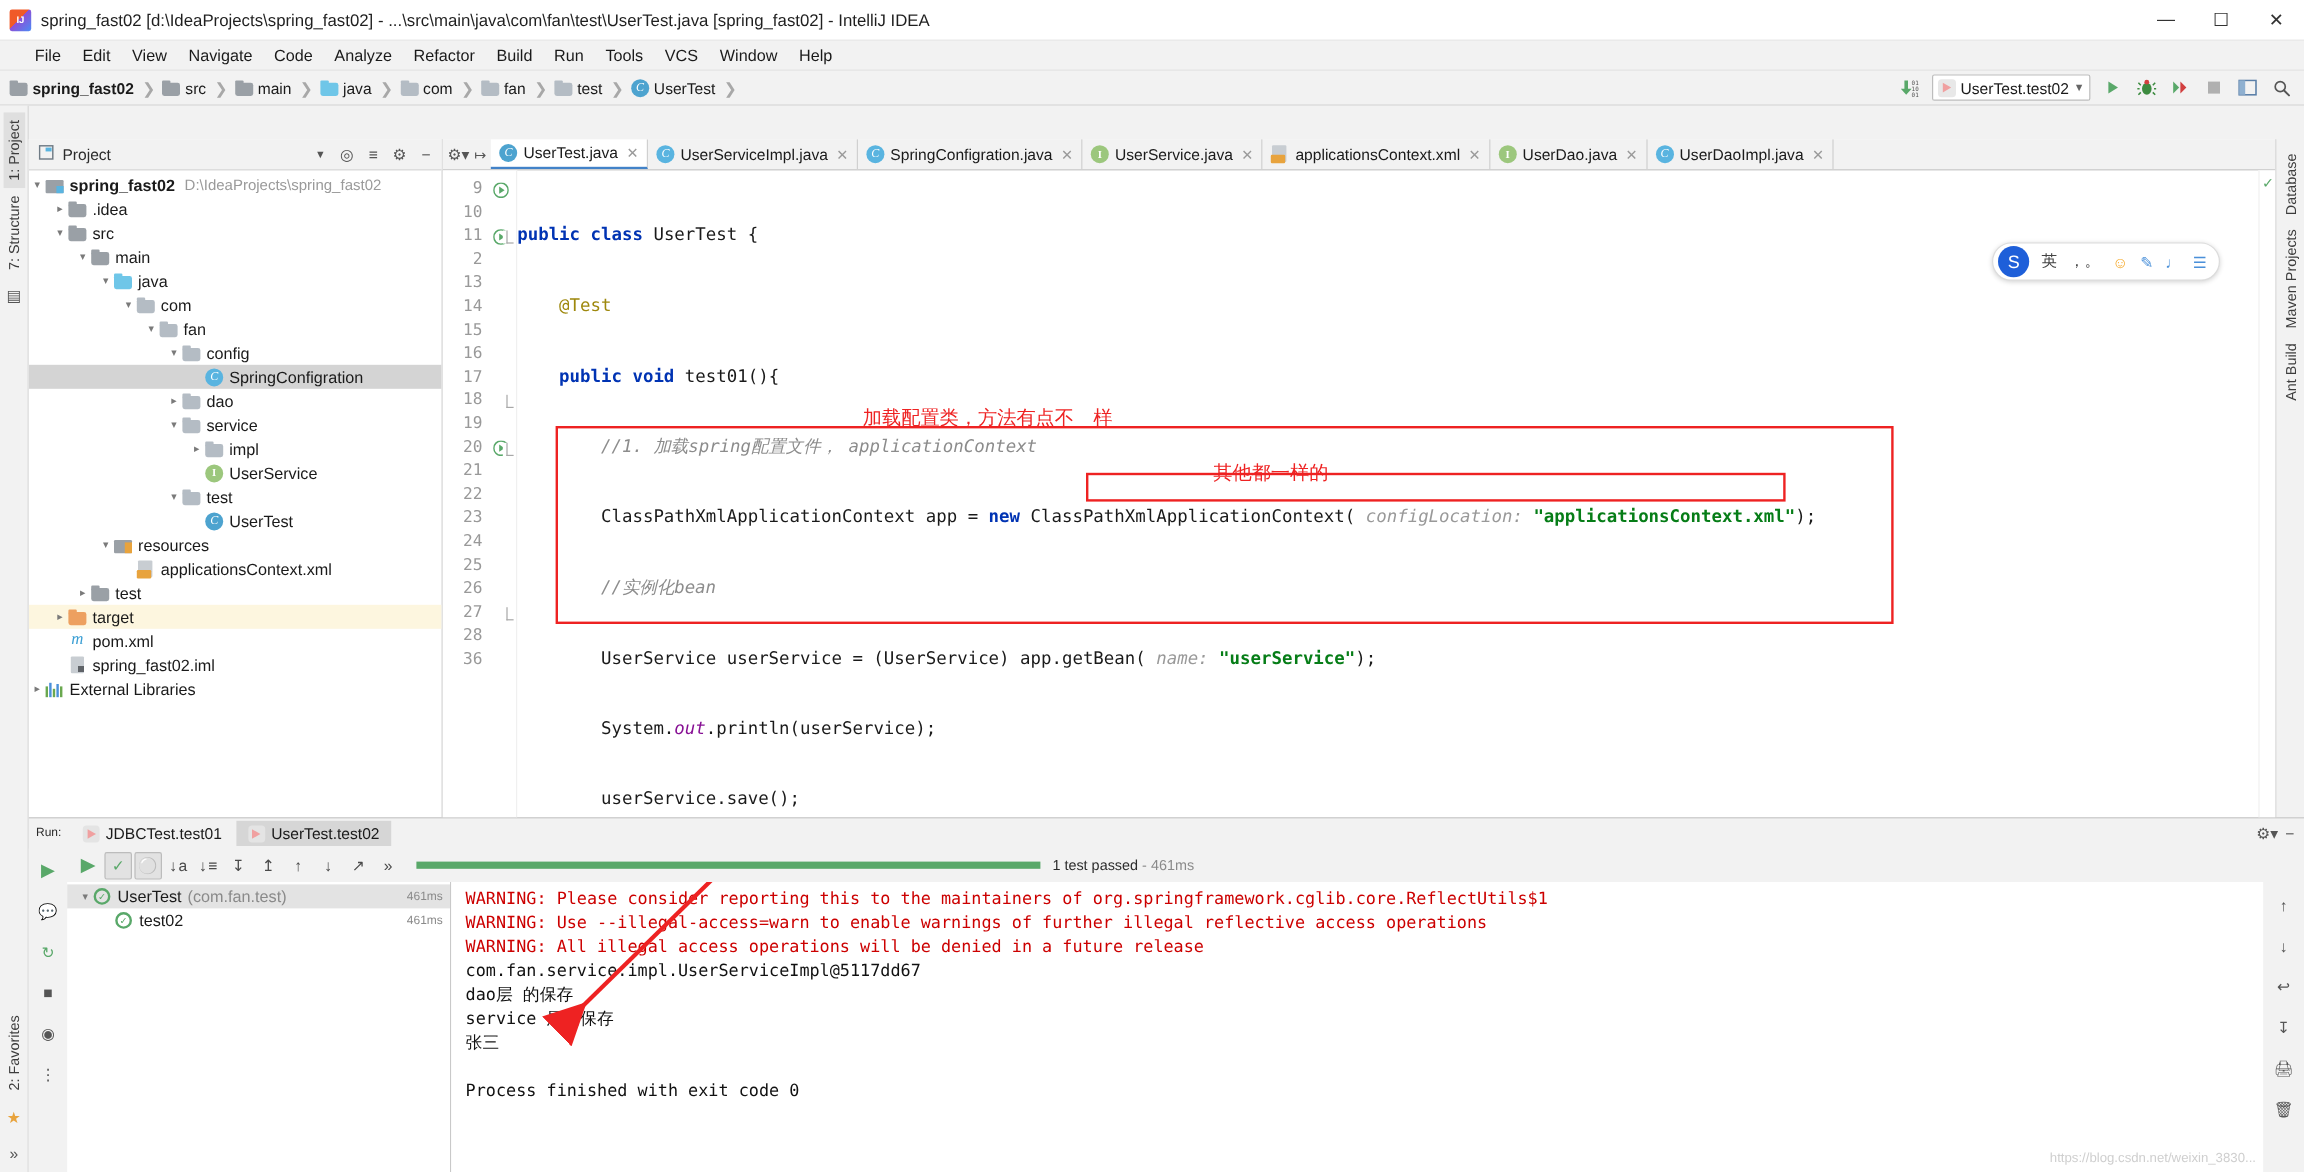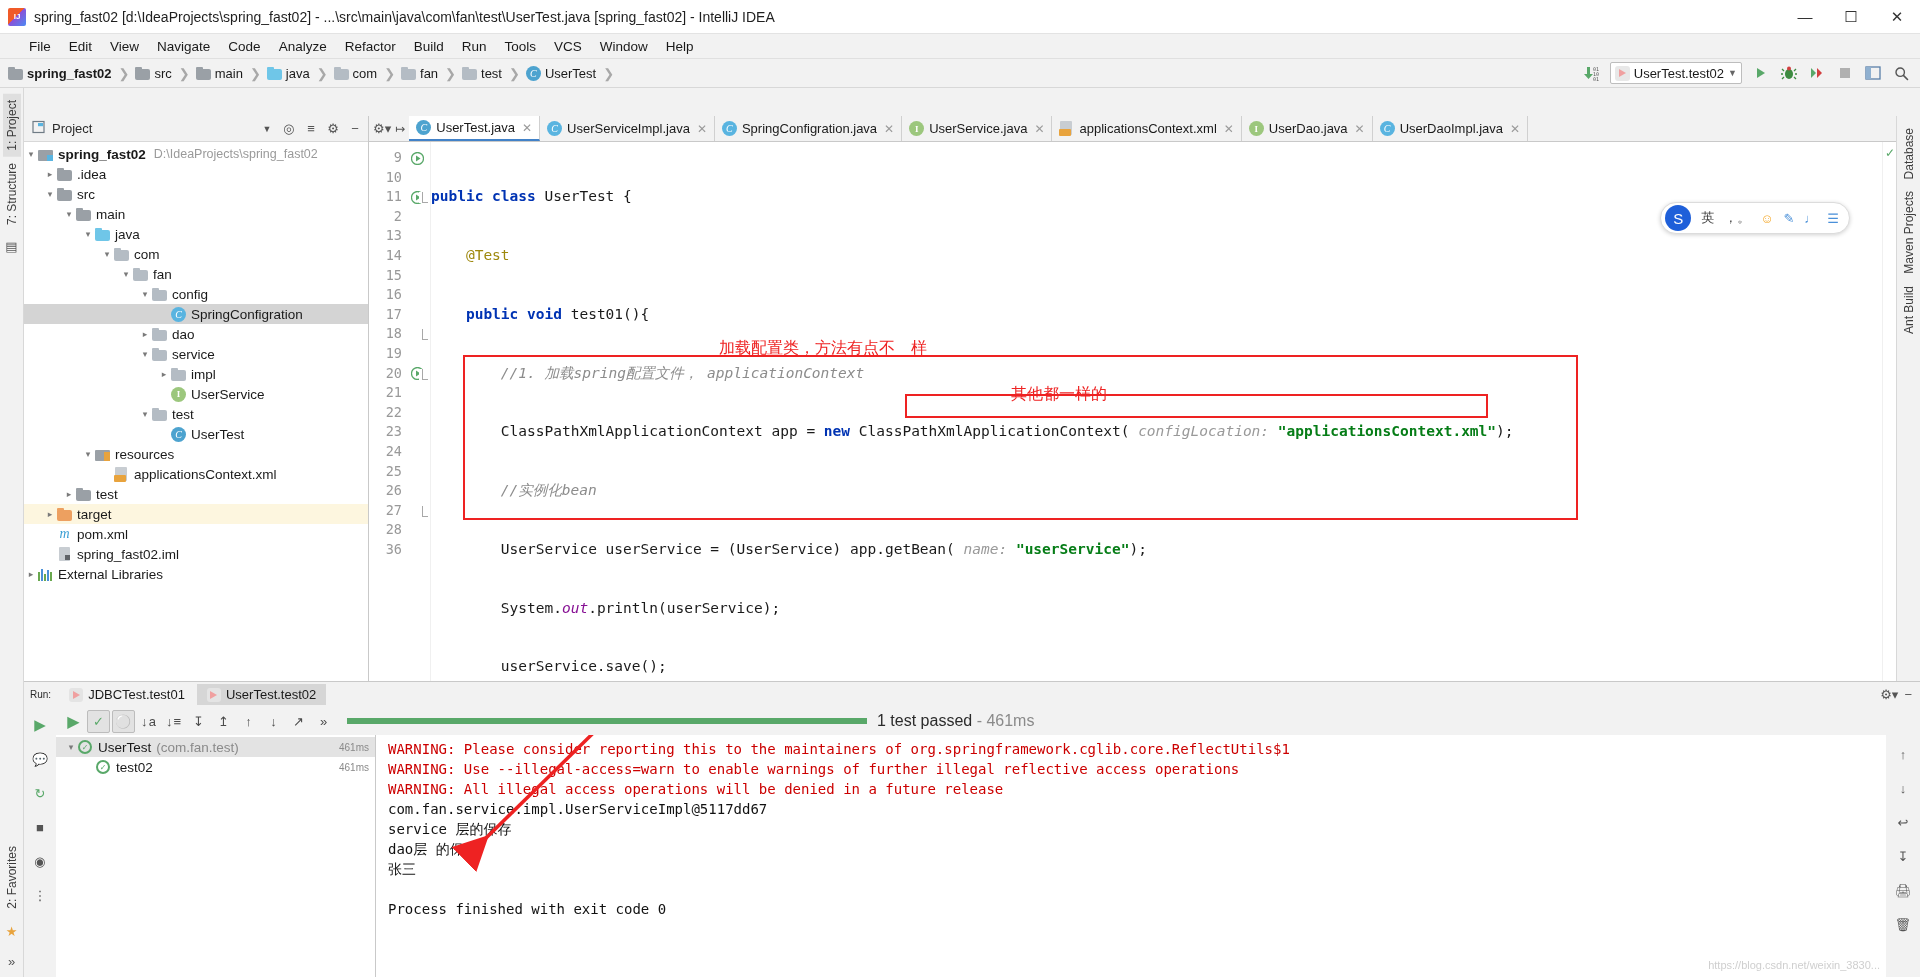--- a/index.html
+++ b/index.html
@@ -234,21 +234,21 @@
   .run-settings { margin-left: auto; display:flex; gap:6px; padding-right:8px; color:#555;}
   .run-body { flex: 1 1 auto; display: flex; min-height: 0; }
   .run-left-strip { width: 32px; flex: 0 0 32px; background:#f2f2f2; display:flex; flex-direction:column; align-items:center; gap:14px; padding-top:8px;}
   .rls-ico{width:20px;height:20px;display:flex;align-items:center;justify-content:center;color:#555;font-size:13px;}
   .run-main { flex:1 1 auto; display:flex; flex-direction:column; min-width:0;}
   .run-toolbar { height: 28px; flex: 0 0 28px; display: flex; align-items: center; gap: 2px; padding-left: 6px;}
   .rt-ico { width: 23px; height: 23px; display:flex;align-items:center;justify-content:center;color:#4a4a4a;font-size:13px;}
   .rt-ico.boxed { border:1px solid #bcbcbc; background:#e2e2e2; border-radius:2px;}
   .progress-wrap { flex: 1 1 auto; display: flex; align-items: center; gap: 10px; padding: 0 10px; }
   .pbar { width: 520px; height: 6px; background: #59a869; border-radius: 0; }
-  .ptext { font-size: 16px; color: #2b2b2b; white-space: nowrap;}
+  .ptext { font-size: 12px; color: #2b2b2b; white-space: nowrap;}
   .ptext .dim { color: #8a8a8a; }
   .run-content { flex:1 1 auto; display:flex; min-height:0; }
   .test-tree { width: 320px; flex: 0 0 320px; background:#fff; border-right:1px solid #c9c9c9; padding-top:2px;}
   .ttrow { height: 20px; display:flex; align-items:center; font-size:13.5px; padding-right:6px;}
   .ttrow.sel { background:#e3e3e3; }
   .ok-ico { width:14px;height:14px;border-radius:50%;border:2px solid #59a869; display:flex;align-items:center;justify-content:center;color:#59a869;font-size:8px;flex:0 0 14px;}
   .tt-dim { color:#8a8a8a; }
   .tt-ms { margin-left:auto; color:#8a8a8a; font-size:10px;}
   .console {
     flex: 1 1 auto; background: #fff; position: relative; overflow: hidden;
@@ -770,22 +770,22 @@
                     <span class="ok-ico">✓</span>
                     <span style="margin-left:6px">test02</span>
                     <span class="tt-ms">461ms</span>
                   </div>
                 </div>
               <div class="console" id="console">
                 <div class="ln">WARNING: Please consider reporting this to the maintainers of org.springframework.cglib.core.ReflectUtils$1</div>
                   <div class="ln">WARNING: Use --illegal-access=warn to enable warnings of further illegal reflective access operations</div>
                   <div class="ln">WARNING: All illegal access operations will be denied in a future release</div>
                   <div class="ln blk">com.fan.service.impl.UserServiceImpl@5117dd67</div>
+                  <div class="ln blk">dao层 的保存</div>
                   <div class="ln blk">service 层的保存</div>
-                  <div class="ln blk">dao层 的保存</div>
                   <div class="ln blk">张三</div>
                   <div class="ln blk">&nbsp;</div>
                   <div class="ln blk">Process finished with exit code 0</div>
                   <div class="watermark">https://blog.csdn.net/weixin_3830...</div>
                 <svg class="arrow-annot" width="900" height="300" viewBox="0 0 900 300" aria-hidden="true">
                   <defs>
                     <marker id="ah" markerWidth="10" markerHeight="10" refX="2" refY="5" orient="auto">
                       <path d="M10,0 L0,5 L10,10 Z" fill="#ee2222"></path>
                     </marker>
                   </defs>

